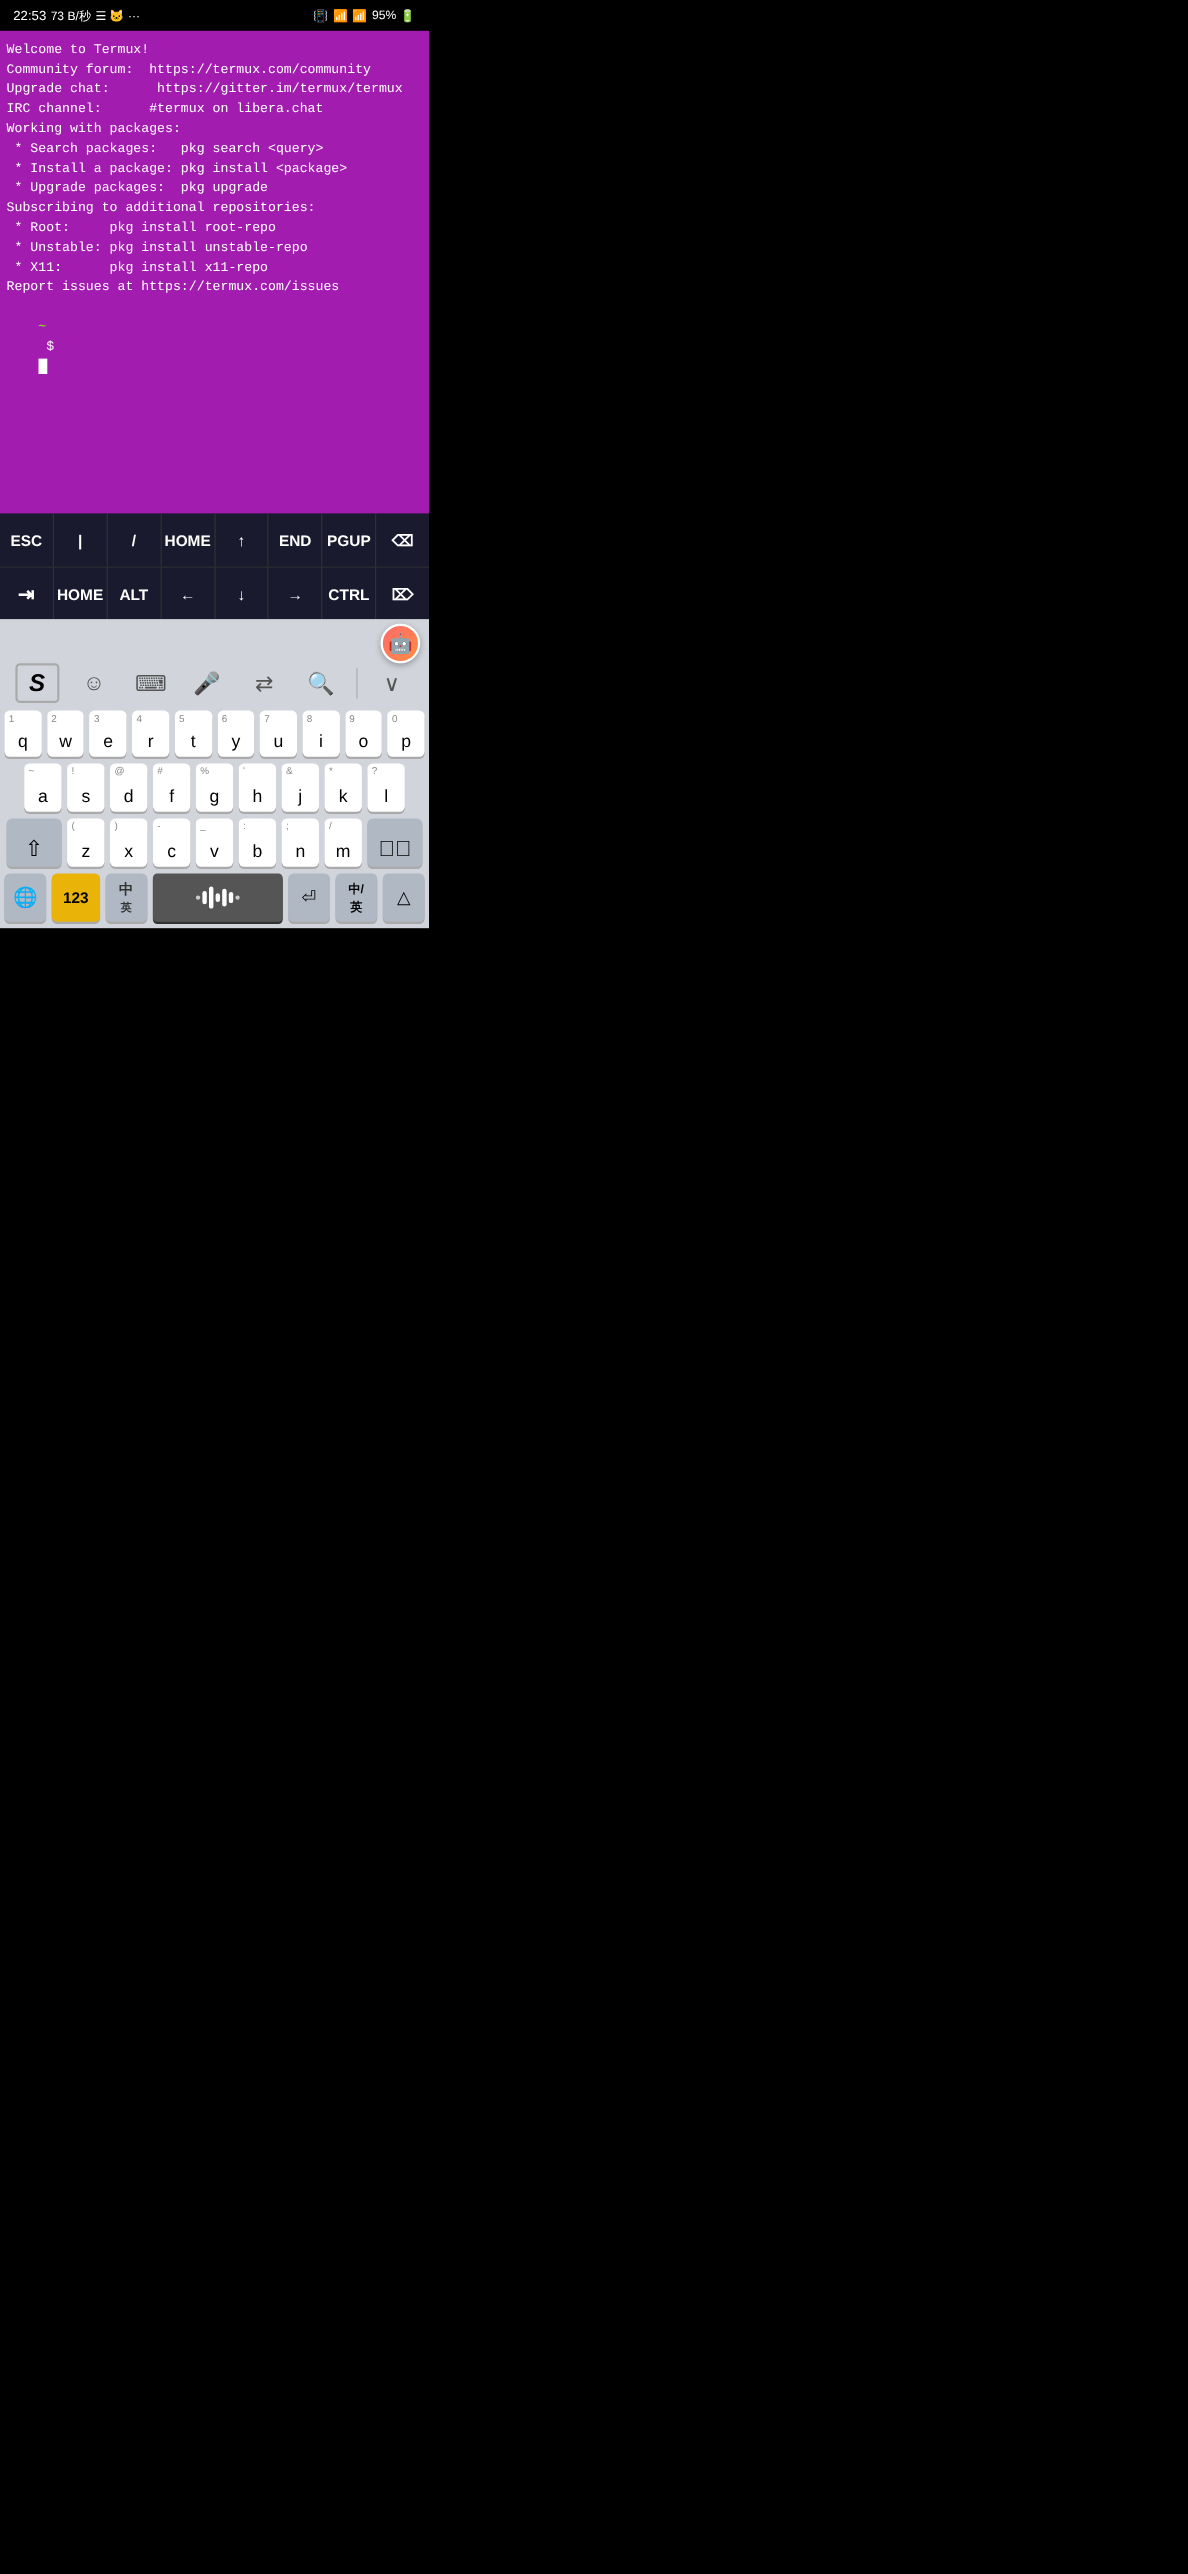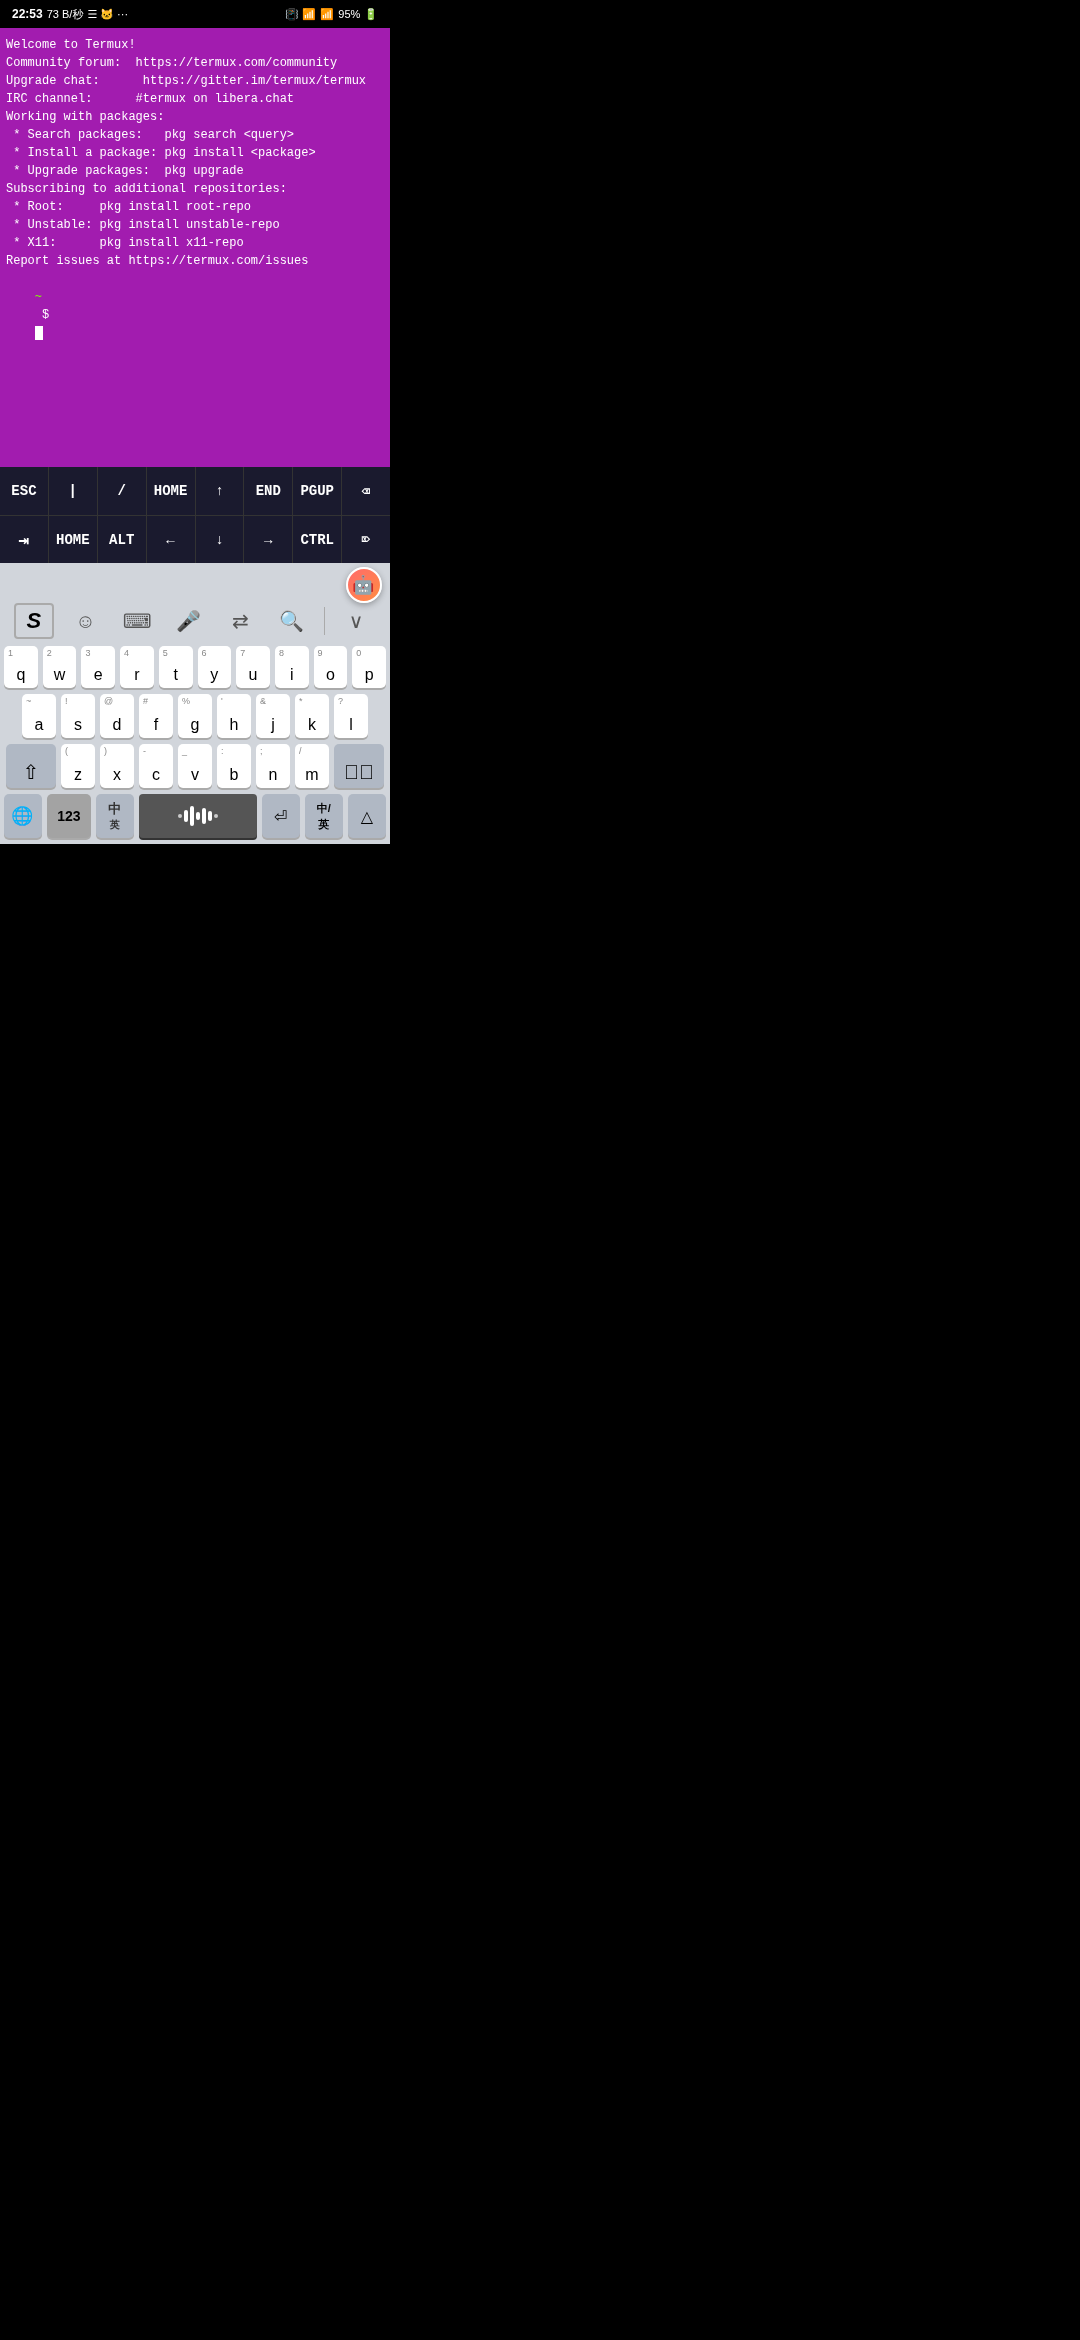--- a/index.html
+++ b/index.html
@@ -28,21 +28,21 @@
       flex-shrink: 0;
     }
 
     .status-left {
       display: flex;
       align-items: center;
       gap: 4px;
     }
 
     .status-time {
-      font-weight: bold;
+      font-weight: normal;
       font-size: 12px;
     }
 
     .status-right {
       display: flex;
       align-items: center;
       gap: 4px;
       font-size: 11px;
     }
 
@@ -80,21 +80,21 @@
       background: #1a1a2e;
       display: flex;
       align-items: center;
       height: 48px;
       flex-shrink: 0;
     }
 
     .extra-key {
       flex: 1;
       color: #fff;
-      font-family: Liberation Mono, monospace;
+      font-family: Liberation Sans, sans-serif;
       font-size: 14px;
       font-weight: bold;
       text-align: center;
       display: flex;
       align-items: center;
       justify-content: center;
       height: 100%;
       cursor: pointer;
       border-right: 1px solid #333;
       user-select: none;
@@ -252,21 +252,21 @@
       border-radius: 5px;
       display: flex;
       align-items: center;
       justify-content: center;
       font-size: 18px;
       cursor: pointer;
       box-shadow: 0 2px 0 #aaa;
     }
 
     .kb-key-123 {
-      background: #a3a3a3;
+      background: #eab308;
       width: 48px;
       height: 44px;
       border-radius: 5px;
       display: flex;
       align-items: center;
       justify-content: center;
       font-size: 14px;
       font-weight: bold;
       cursor: pointer;
       box-shadow: 0 2px 0 #aaa;

